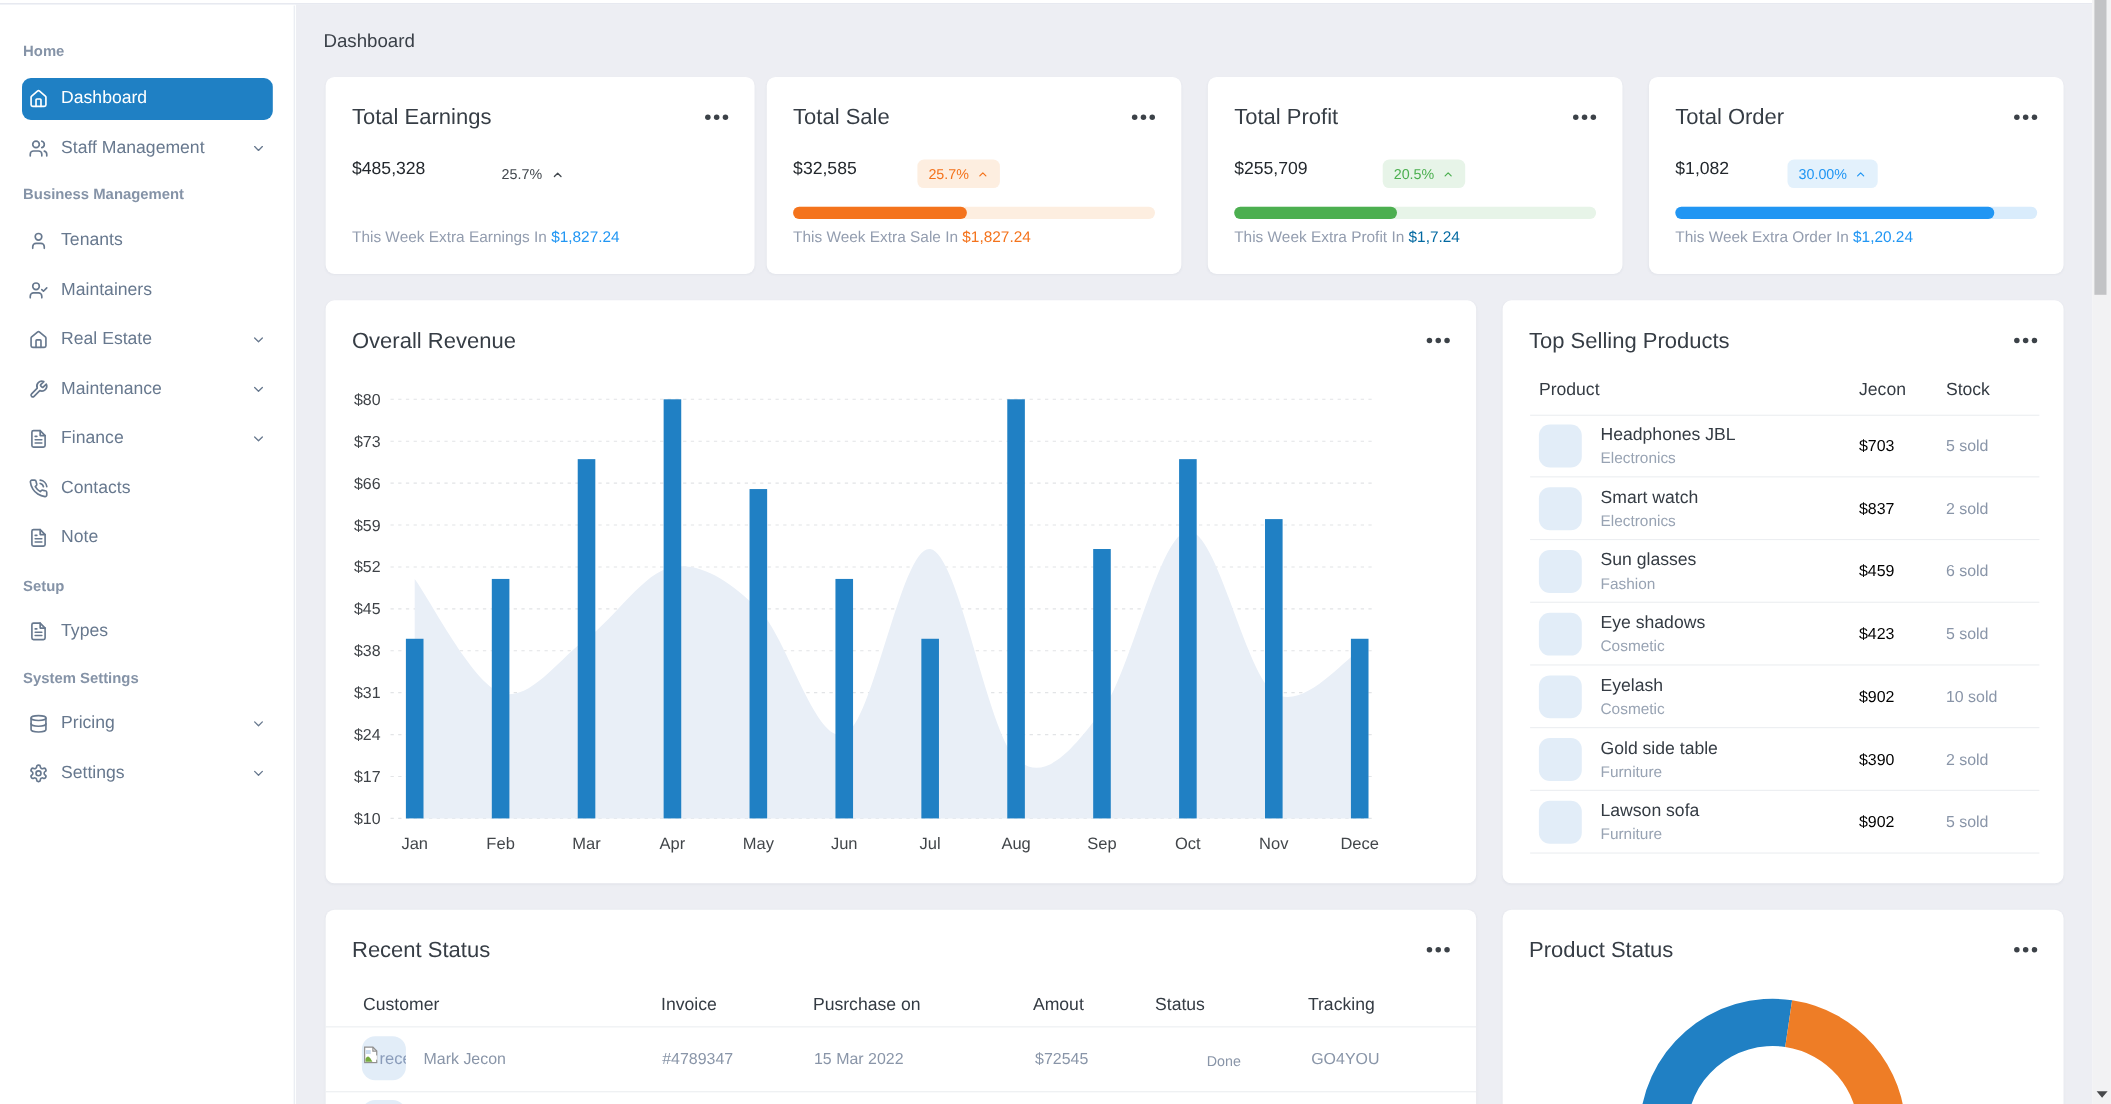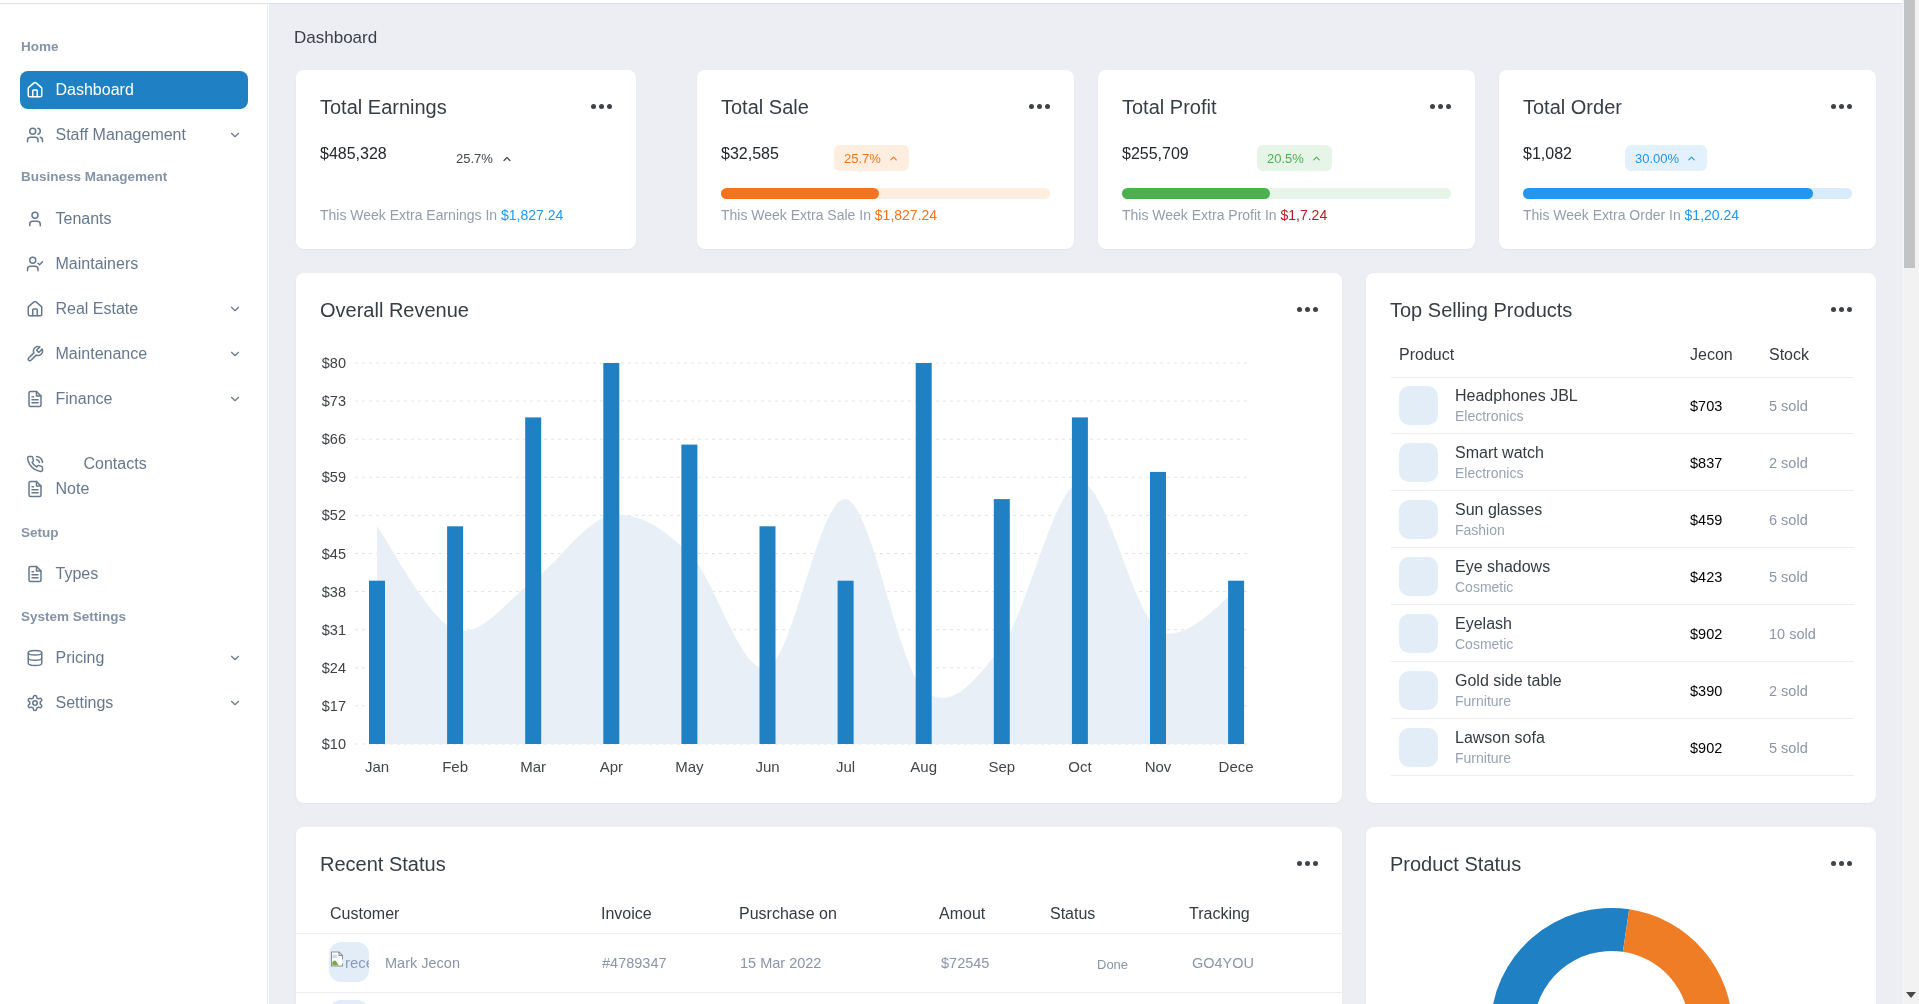--- a/index.html
+++ b/index.html
@@ -101,21 +101,21 @@
         <path d="M14 2v6h6"></path>
         <path d="M16 13H8"></path>
         <path d="M16 17H8"></path>
         <path d="M10 9H8"></path>
       </svg>
   <span class="txt">Finance</span>
   <svg class="chev" width="14" height="14" viewBox="0 0 24 24" fill="none" stroke="#67788e" stroke-width="2" stroke-linecap="round" stroke-linejoin="round">
         <polyline points="6 9 12 15 18 9"></polyline>
       </svg>
 </div>
-<div class="sitem" style="top:440px;gap:28px;">
+<div class="sitem" style="top:420px;">
   <svg width="20" height="20" viewBox="0 0 24 24" fill="none" stroke="#67788e" stroke-width="2" stroke-linecap="round" stroke-linejoin="round">
         <path d="M22 16.92v3a2 2 0 0 1-2.18 2 19.79 19.79 0 0 1-8.63-3.07 19.5 19.5 0 0 1-6-6 19.79 19.79 0 0 1-3.07-8.67A2 2 0 0 1 4.11 2h3a2 2 0 0 1 2 1.72 12.84 12.84 0 0 0 .7 2.81 2 2 0 0 1-.45 2.11L8.09 9.91a16 16 0 0 0 6 6l1.27-1.27a2 2 0 0 1 2.11-.45 12.84 12.84 0 0 0 2.81.7A2 2 0 0 1 22 16.92z"></path>
         <path d="M14.05 2a9 9 0 0 1 8 7.94"></path>
         <path d="M14.05 6A5 5 0 0 1 18 10"></path>
       </svg>
   <span class="txt">Contacts</span>
 </div>
 <div class="sitem" style="top:465px;">
   <svg width="20" height="20" viewBox="0 0 24 24" fill="none" stroke="#67788e" stroke-width="2" stroke-linecap="round" stroke-linejoin="round">
         <path d="M14 2H6a2 2 0 0 0-2 2v16a2 2 0 0 0 2 2h12a2 2 0 0 0 2-2V8z"></path>
@@ -156,21 +156,21 @@
       </svg>
   <span class="txt">Settings</span>
   <svg class="chev" width="14" height="14" viewBox="0 0 24 24" fill="none" stroke="#67788e" stroke-width="2" stroke-linecap="round" stroke-linejoin="round">
         <polyline points="6 9 12 15 18 9"></polyline>
       </svg>
 </div>
 </div>
 <div class="main">
 <div style="position:absolute;left:25px;top:24px;font-size:17px;color:#3a4048;">Dashboard</div>
 
-<div class="card" style="left:27px;top:66px;width:340px;height:179px;">
+<div class="card" style="left:27px;top:66px;width:390px;height:179px;">
   <div class="ctitle">Total Earnings</div>
   <div class="dots">
         <i></i>
         <i></i>
         <i></i>
       </div>
   <div class="amount">$485,328</div>
   <div style="position:absolute;left:160px;top:81px;font-size:13px;color:#42484e;display:flex;align-items:center;gap:8px;">25.7%
     <svg width="12" height="12" viewBox="0 0 24 24" fill="none" stroke="#42484e" stroke-width="2.4" stroke-linecap="round" stroke-linejoin="round">
           <polyline points="6 15 12 9 18 15"></polyline>
@@ -207,21 +207,21 @@
       </div>
   <div class="amount">$255,709</div>
   <div class="pill" style="left:159px;background:#e7f4e8;color:#4caf50;">20.5%
     <svg width="11" height="11" viewBox="0 0 24 24" fill="none" stroke="#4caf50" stroke-width="2.4" stroke-linecap="round" stroke-linejoin="round">
           <polyline points="6 15 12 9 18 15"></polyline>
         </svg>
   </div>
   <div class="pbar" style="background:#e7f4e8;">
         <i style="width:45%;background:#4caf50;"></i>
       </div>
-  <div class="week">This Week Extra Profit In <span style="color:#b91c1c;">$1,7.24</span></div>
+  <div class="week">This Week Extra Profit In <span style="color:#0369a1;">$1,7.24</span></div>
 </div>
 
 <div class="card" style="left:1230px;top:66px;width:377px;height:179px;">
   <div class="ctitle">Total Order</div>
   <div class="dots">
         <i></i>
         <i></i>
         <i></i>
       </div>
   <div class="amount">$1,082</div>

